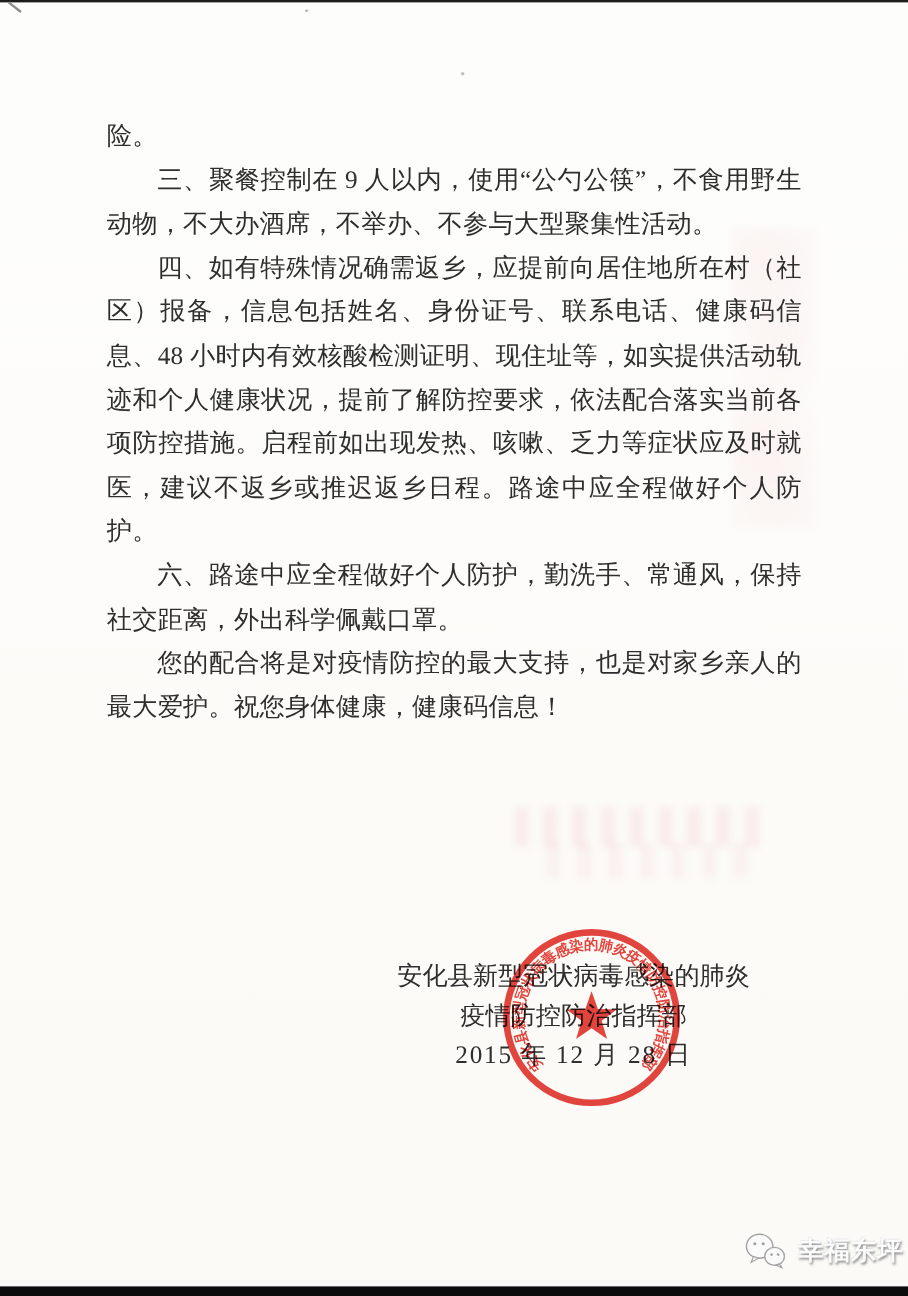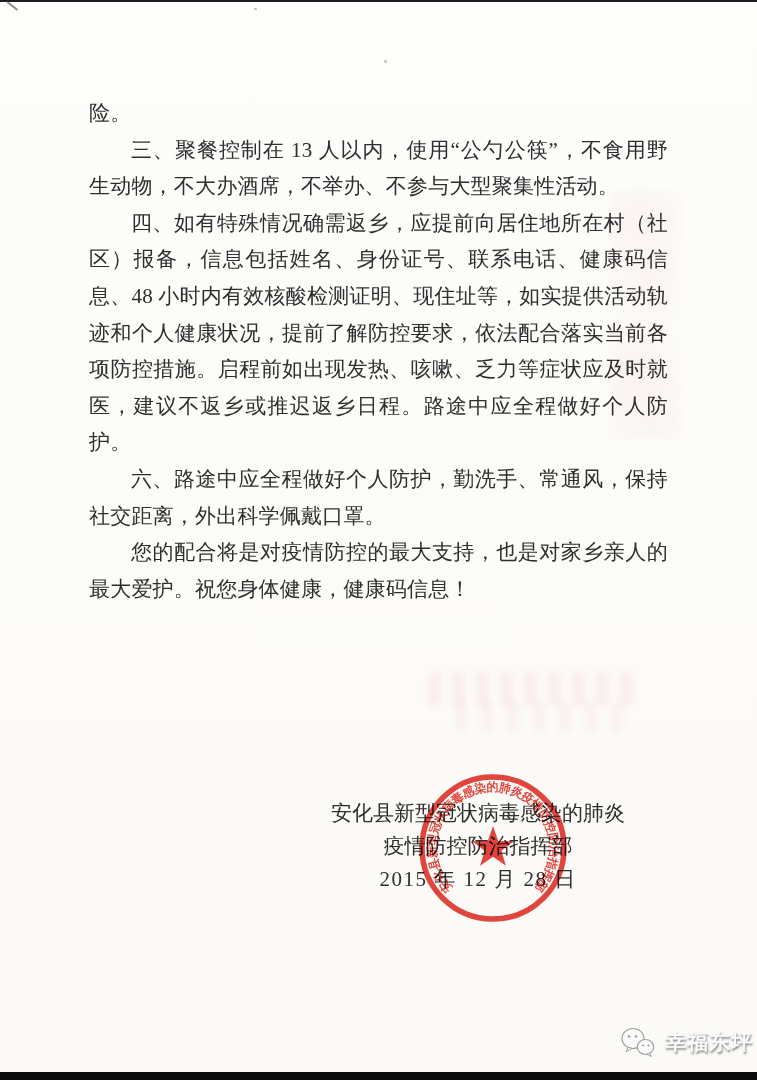--- a/index.html
+++ b/index.html
@@ -66,21 +66,21 @@
   <div class="edge-top"></div>
   <div class="scratch"></div>
   <div class="speck-a"></div>
   <div class="speck-b"></div>
   <div class="ghost ghost-a"></div>
   <div class="ghost ghost-b"></div>
   <div class="ghost ghost-c"></div>
 
   <div class="body-text">
     <p class="frag">险。</p>
-    <p class="para">三、聚餐控制在 13 人以内，使用“公勺公筷”，不食用野生动物，不大办酒席，不举办、不参与大型聚集性活动。</p>
+    <p class="para">三、聚餐控制在 9 人以内，使用“公勺公筷”，不食用野生动物，不大办酒席，不举办、不参与大型聚集性活动。</p>
     <p class="para">四、如有特殊情况确需返乡，应提前向居住地所在村（社区）报备，信息包括姓名、身份证号、联系电话、健康码信息、48 小时内有效核酸检测证明、现住址等，如实提供活动轨迹和个人健康状况，提前了解防控要求，依法配合落实当前各项防控措施。启程前如出现发热、咳嗽、乏力等症状应及时就医，建议不返乡或推迟返乡日程。路途中应全程做好个人防护。</p>
     <p class="para">六、路途中应全程做好个人防护，勤洗手、常通风，保持社交距离，外出科学佩戴口罩。</p>
     <p class="para">您的配合将是对疫情防控的最大支持，也是对家乡亲人的最大爱护。祝您身体健康，健康码信息！</p>
   </div>
 
   <div class="signature">
     <div>安化县新型冠状病毒感染的肺炎</div>
     <div>疫情防控防治指挥部</div>
     <div class="sig-date">2015 年 12 月 28 日</div>
   </div>

